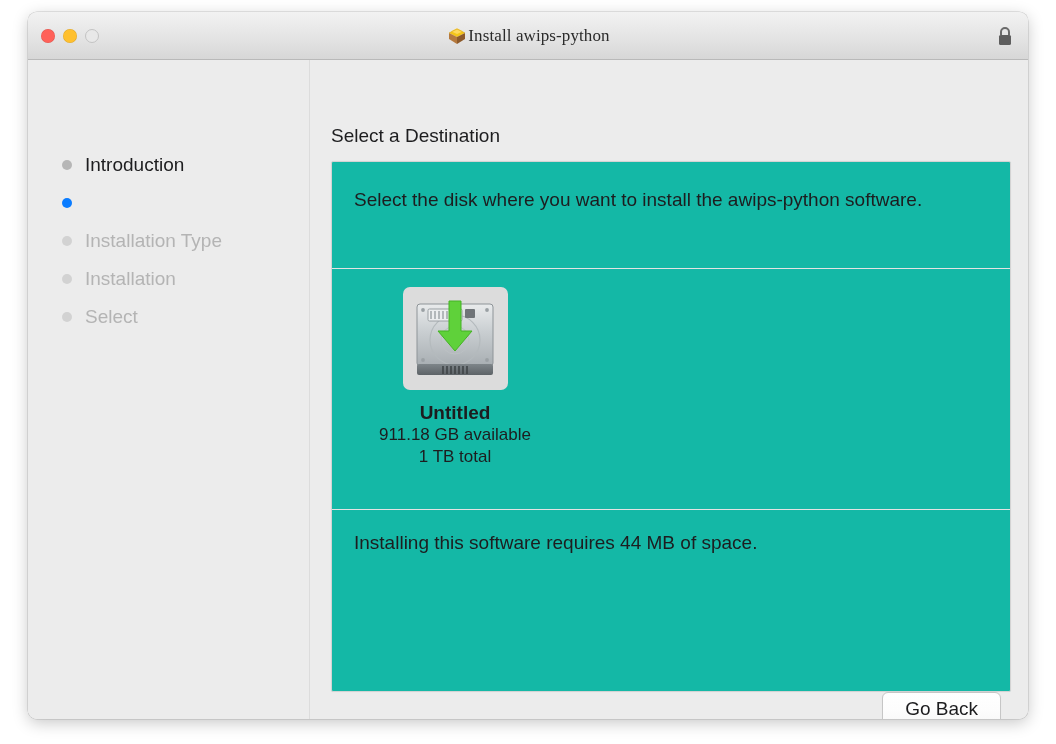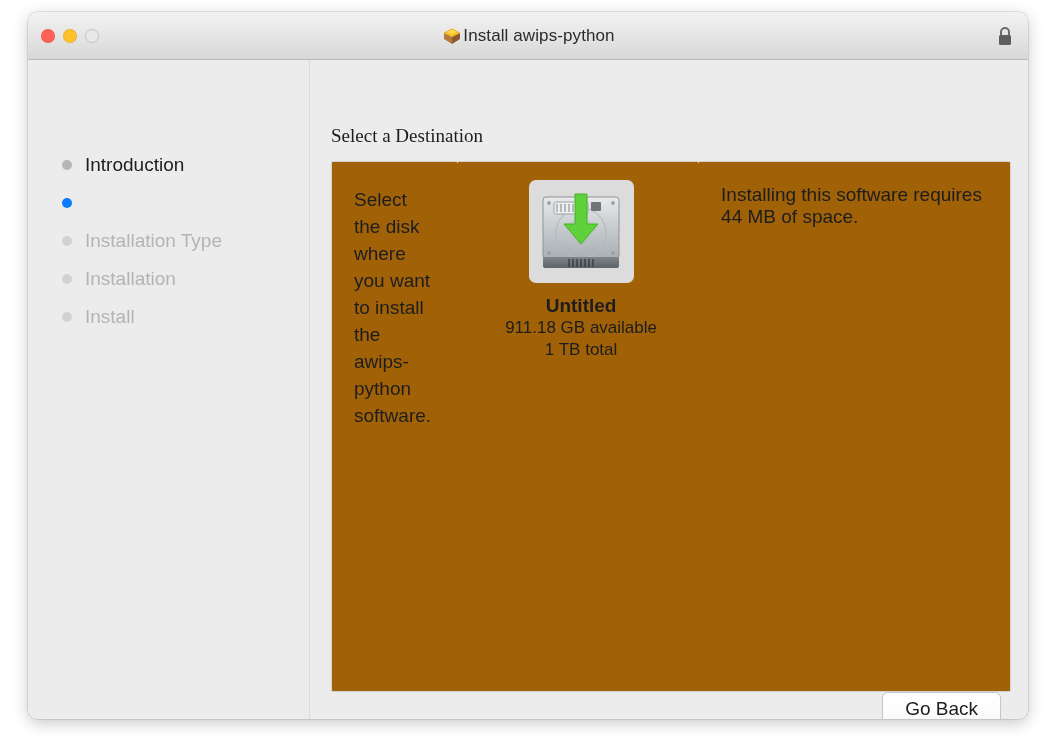--- a/index.html
+++ b/index.html
@@ -57,20 +57,21 @@
   .light.min    { background: #ffc02e; box-shadow: inset 0 0 0 0.5px rgba(0,0,0,0.12); }
   .light.zoom   { background: #e8e8e8; border: 1px solid #c3c3c3; }
 
   .title-wrap {
     position: absolute;
     left: 0; right: 0;
     display: flex;
     align-items: center;
     justify-content: center;
     pointer-events: none;
+    font-family: Liberation Serif, serif;
   }
   .pkg-icon { width: 22px; height: 22px; display: block; }
   .title-text {
     font-size: 17px;
     color: #2b2b2b;
     letter-spacing: 0.1px;
     white-space: nowrap;
   }
   .lock-icon {
     position: absolute;
@@ -128,29 +129,28 @@
     flex-direction: column;
     padding: 0 17px 0 11px;
     box-sizing: border-box;
     min-width: 0;
   }
   .pane-title {
     font-size: 19px;
     color: #1d1d1f;
     margin: 65px 0 14px 0;
     padding-left: 10px;
-    font-family: Liberation Serif, serif;
   }
   .panel {
-    background: #a16207;
+    background: #14b8a6;
     border: 1px solid #d3d3d3;
     border-radius: 2px;
     flex: 0 0 529px;
     display: flex;
-    flex-direction: row;
+    flex-direction: column;
     overflow: hidden;
     box-shadow: 0 0 0 0.5px rgba(0,0,0,0.02);
     margin-left: 10px;
   }
   .panel-intro {
     padding: 24px 26px 0 22px;
     flex: 0 0 106px;
     box-sizing: border-box;
   }
   .panel-intro p {
@@ -276,21 +276,21 @@
       <div class="step dim">
         <span class="bullet"></span>
         <span class="step-label">Installation Type</span>
       </div>
       <div class="step dim">
         <span class="bullet"></span>
         <span class="step-label">Installation</span>
       </div>
       <div class="step dim">
         <span class="bullet"></span>
-        <span class="step-label">Install</span>
+        <span class="step-label">Select</span>
       </div>
     </div>
 
     <div class="content">
 
       <div class="pane-title">Select a Destination</div>
 
       <div class="panel">
 
         <div class="panel-intro">

